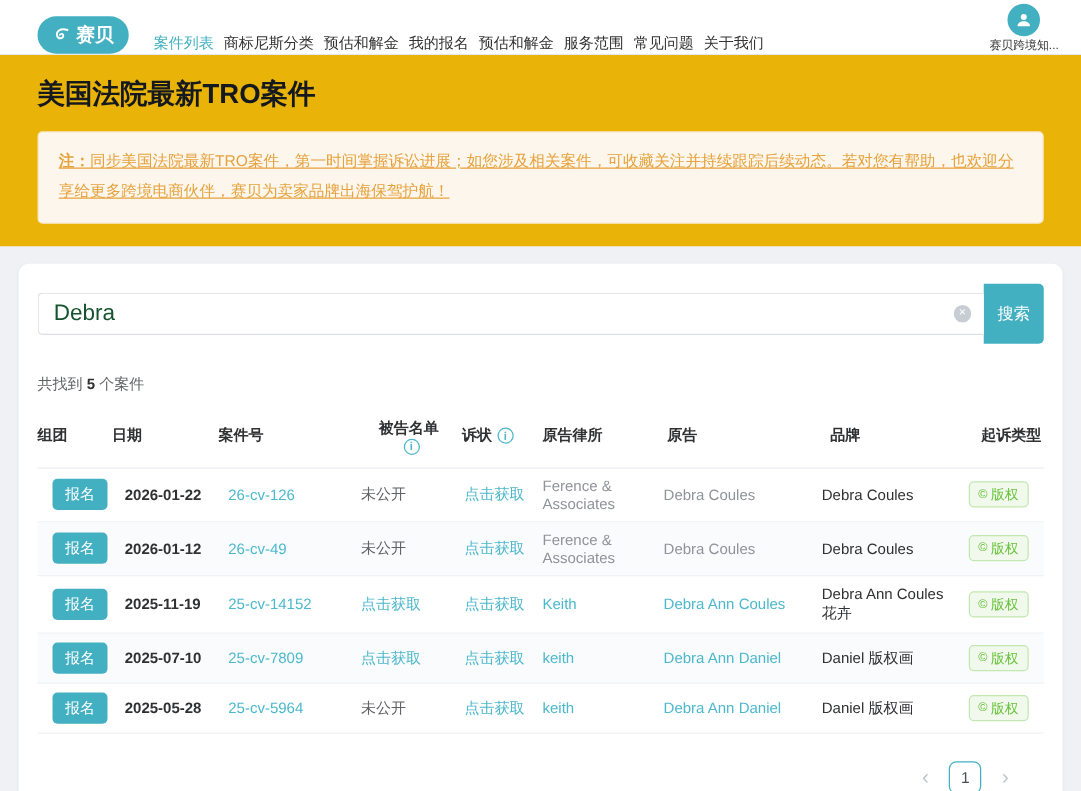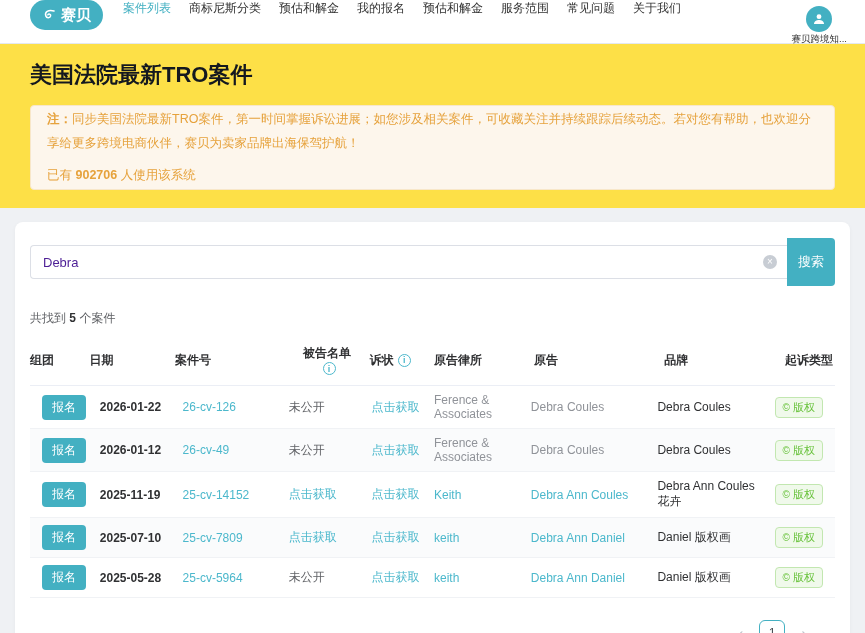--- a/index.html
+++ b/index.html
@@ -7,59 +7,59 @@
   }
   *{box-sizing:border-box;margin:0;padding:0;}
   html,body{width:865px;height:633px;overflow:hidden;}
   body{
     font-family:"Liberation Sans","DejaVu Sans",sans-serif;
     background:#eff1f4;color:#303133;
   }
   
   header{
     height:44px;background:#fff;border-bottom:1px solid #e4e9ef;
-    display:flex;align-items:flex-start;padding:0 18px 0 30px;
+    display:flex;align-items:flex-end;padding:0 18px 0 30px;
   }
   .logo{
     height:30px;padding:0 12px;border-radius:15px;background:var(--accent);
     color:#fff;font-size:15px;font-weight:bold;display:flex;align-items:center;gap:4px;
     cursor:pointer;flex:none;
   }
   .brand-text{margin-left:8px;flex:none;line-height:1.15;}
   .brand-title{font-size:16px;font-weight:bold;color:#17233d;letter-spacing:.5px;}
   .brand-sub{font-size:9px;color:#9aa5b1;}
-  nav{display:flex;gap:18px;margin-left:20px;flex:none;}
+  nav{display:flex;gap:8px;margin-left:20px;flex:none;}
   .nav-item{font-size:12px;color:#333;cursor:pointer;text-decoration:none;white-space:nowrap;}
   .nav-item.active{color:var(--accent);}
   .spacer{flex:1;}
   .user{display:flex;flex-direction:column;align-items:center;flex:none;margin-top:6px;}
   .avatar{
     width:26px;height:26px;border-radius:50%;background:var(--accent);
     display:flex;align-items:center;justify-content:center;cursor:pointer;
   }
   .user-name{font-size:9.5px;color:#333;margin-top:1px;white-space:nowrap;}
   
-  .top-section{background:#fde047;padding:16px 30px 18px;}
+  .top-section{background:#eab308;padding:16px 30px 18px;}
   h1{font-size:22px;font-weight:bold;color:#14181f;margin-bottom:15px;}
   .notice{
     background:#fdf6ec;border:1px solid #f8e7c9;border-radius:4px;
-    padding:2px 16px;color:var(--warning);font-size:12.5px;line-height:1.9;
+    padding:12px 16px;color:var(--warning);font-size:12.5px;line-height:1.9;text-decoration:underline;
   }
   .notice-usage{margin-top:8px;}
   .notice b{font-weight:bold;}
   
   .card{
     background:#fff;border-radius:8px;margin:14px 15px 0;
     padding:16px 15px 18px;box-shadow:0 1px 4px rgba(0,0,0,.04);
   }
   .search-row{display:flex;align-items:center;}
   .search-input-wrap{position:relative;flex:1;}
   .search-input-wrap input{
     width:100%;height:34px;border:1px solid #dcdfe6;border-right:none;
-    border-radius:4px 0 0 4px;padding:0 32px 0 12px;font-size:13px;color:#4c1d95;
+    border-radius:4px 0 0 4px;padding:0 32px 0 12px;font-size:18px;color:#14532d;
     outline:none;font-family:inherit;
   }
   .clear-icon{
     position:absolute;right:10px;top:50%;transform:translateY(-50%);
     width:14px;height:14px;border-radius:50%;background:#c8cdd4;color:#fff;
     font-size:10px;line-height:14px;text-align:center;cursor:pointer;
   }
   .search-btn{
     width:48px;height:48px;border:none;border-radius:0 4px 4px 0;
     background:var(--accent);color:#fff;font-size:13px;cursor:pointer;flex:none;
@@ -158,21 +158,20 @@
       </span>
     </div>
     <div class="user-name">赛贝跨境知...</div>
   </div>
 </header>
 
 <section class="top-section">
   <h1>美国法院最新TRO案件</h1>
   <div class="notice">
     <p class="notice-line"><b>注：</b><span>同步美国法院最新TRO案件，第一时间掌握诉讼进展；如您涉及相关案件，可收藏关注并持续跟踪后续动态。若对您有帮助，也欢迎分享给更多跨境电商伙伴，赛贝为卖家品牌出海保驾护航！</span></p>
-    <p class="notice-usage"><span>已有 </span><b>902706</b><span> 人使用该系统</span></p>
   </div>
 </section>
 
 <main class="card">
   <div class="search-row">
     <div class="search-input-wrap">
       <input type="text" value="Debra" style="">
       <span class="clear-icon">×</span>
     </div>
     <button class="search-btn">搜索</button>

